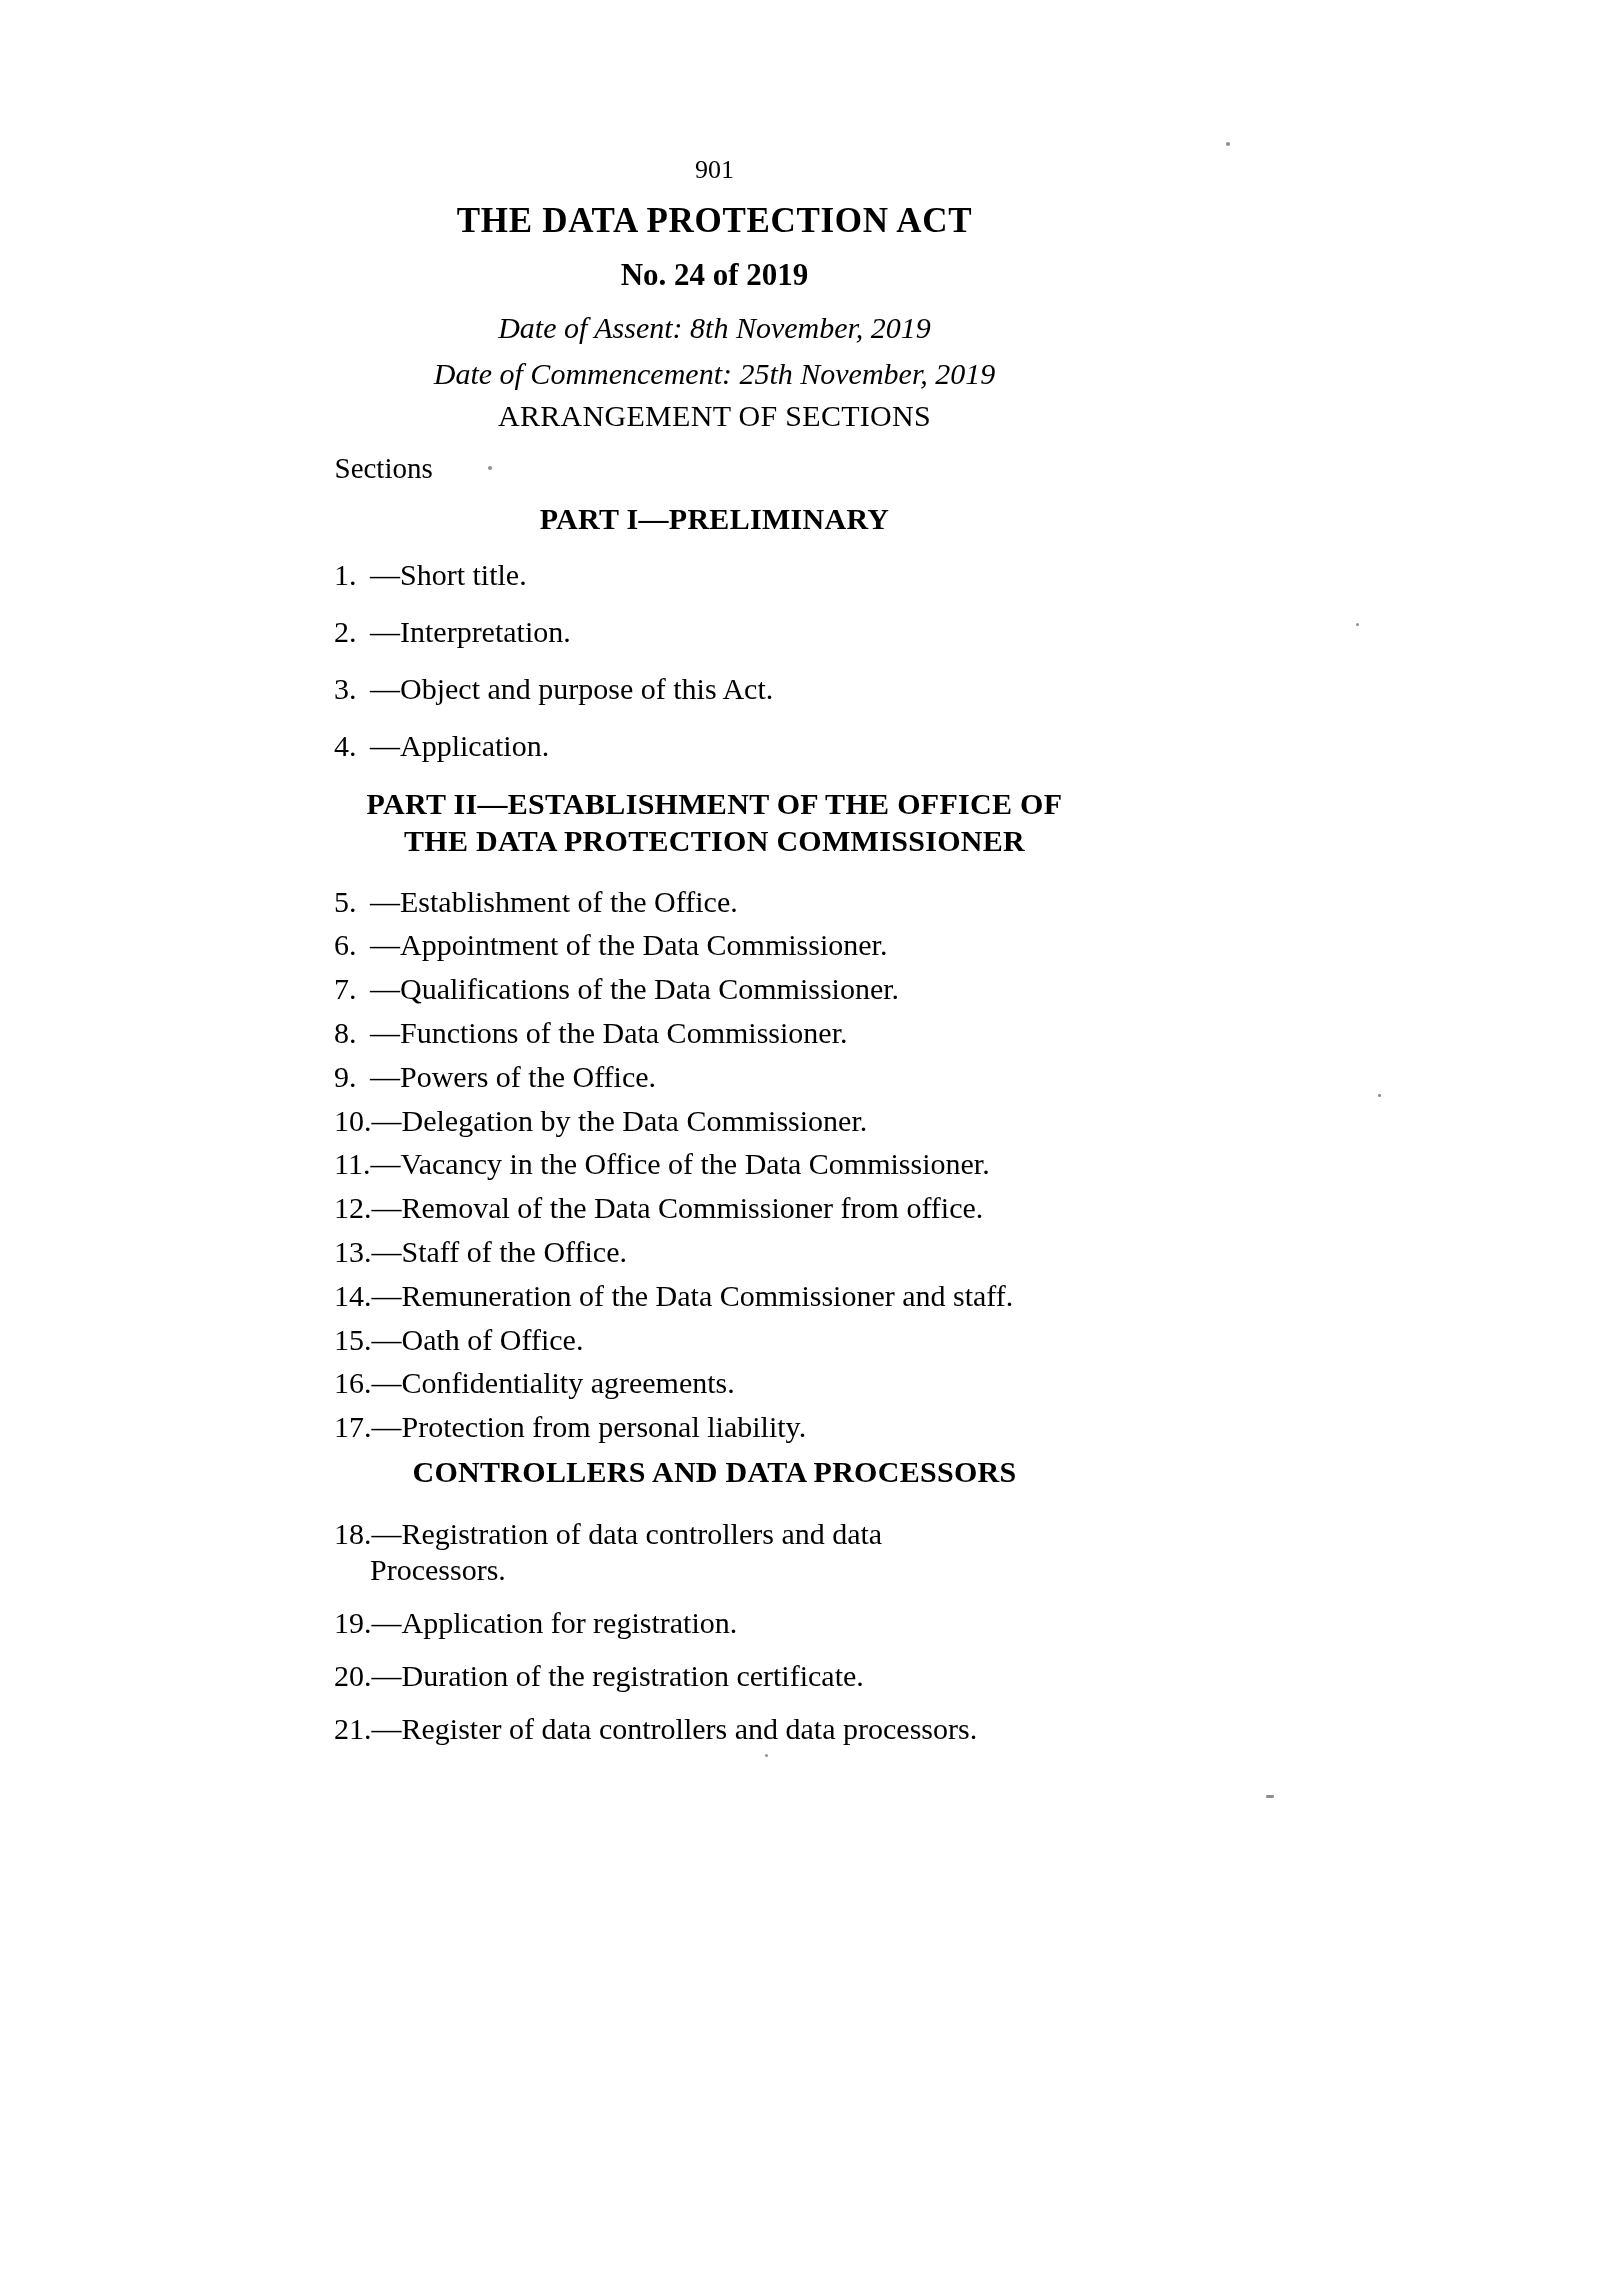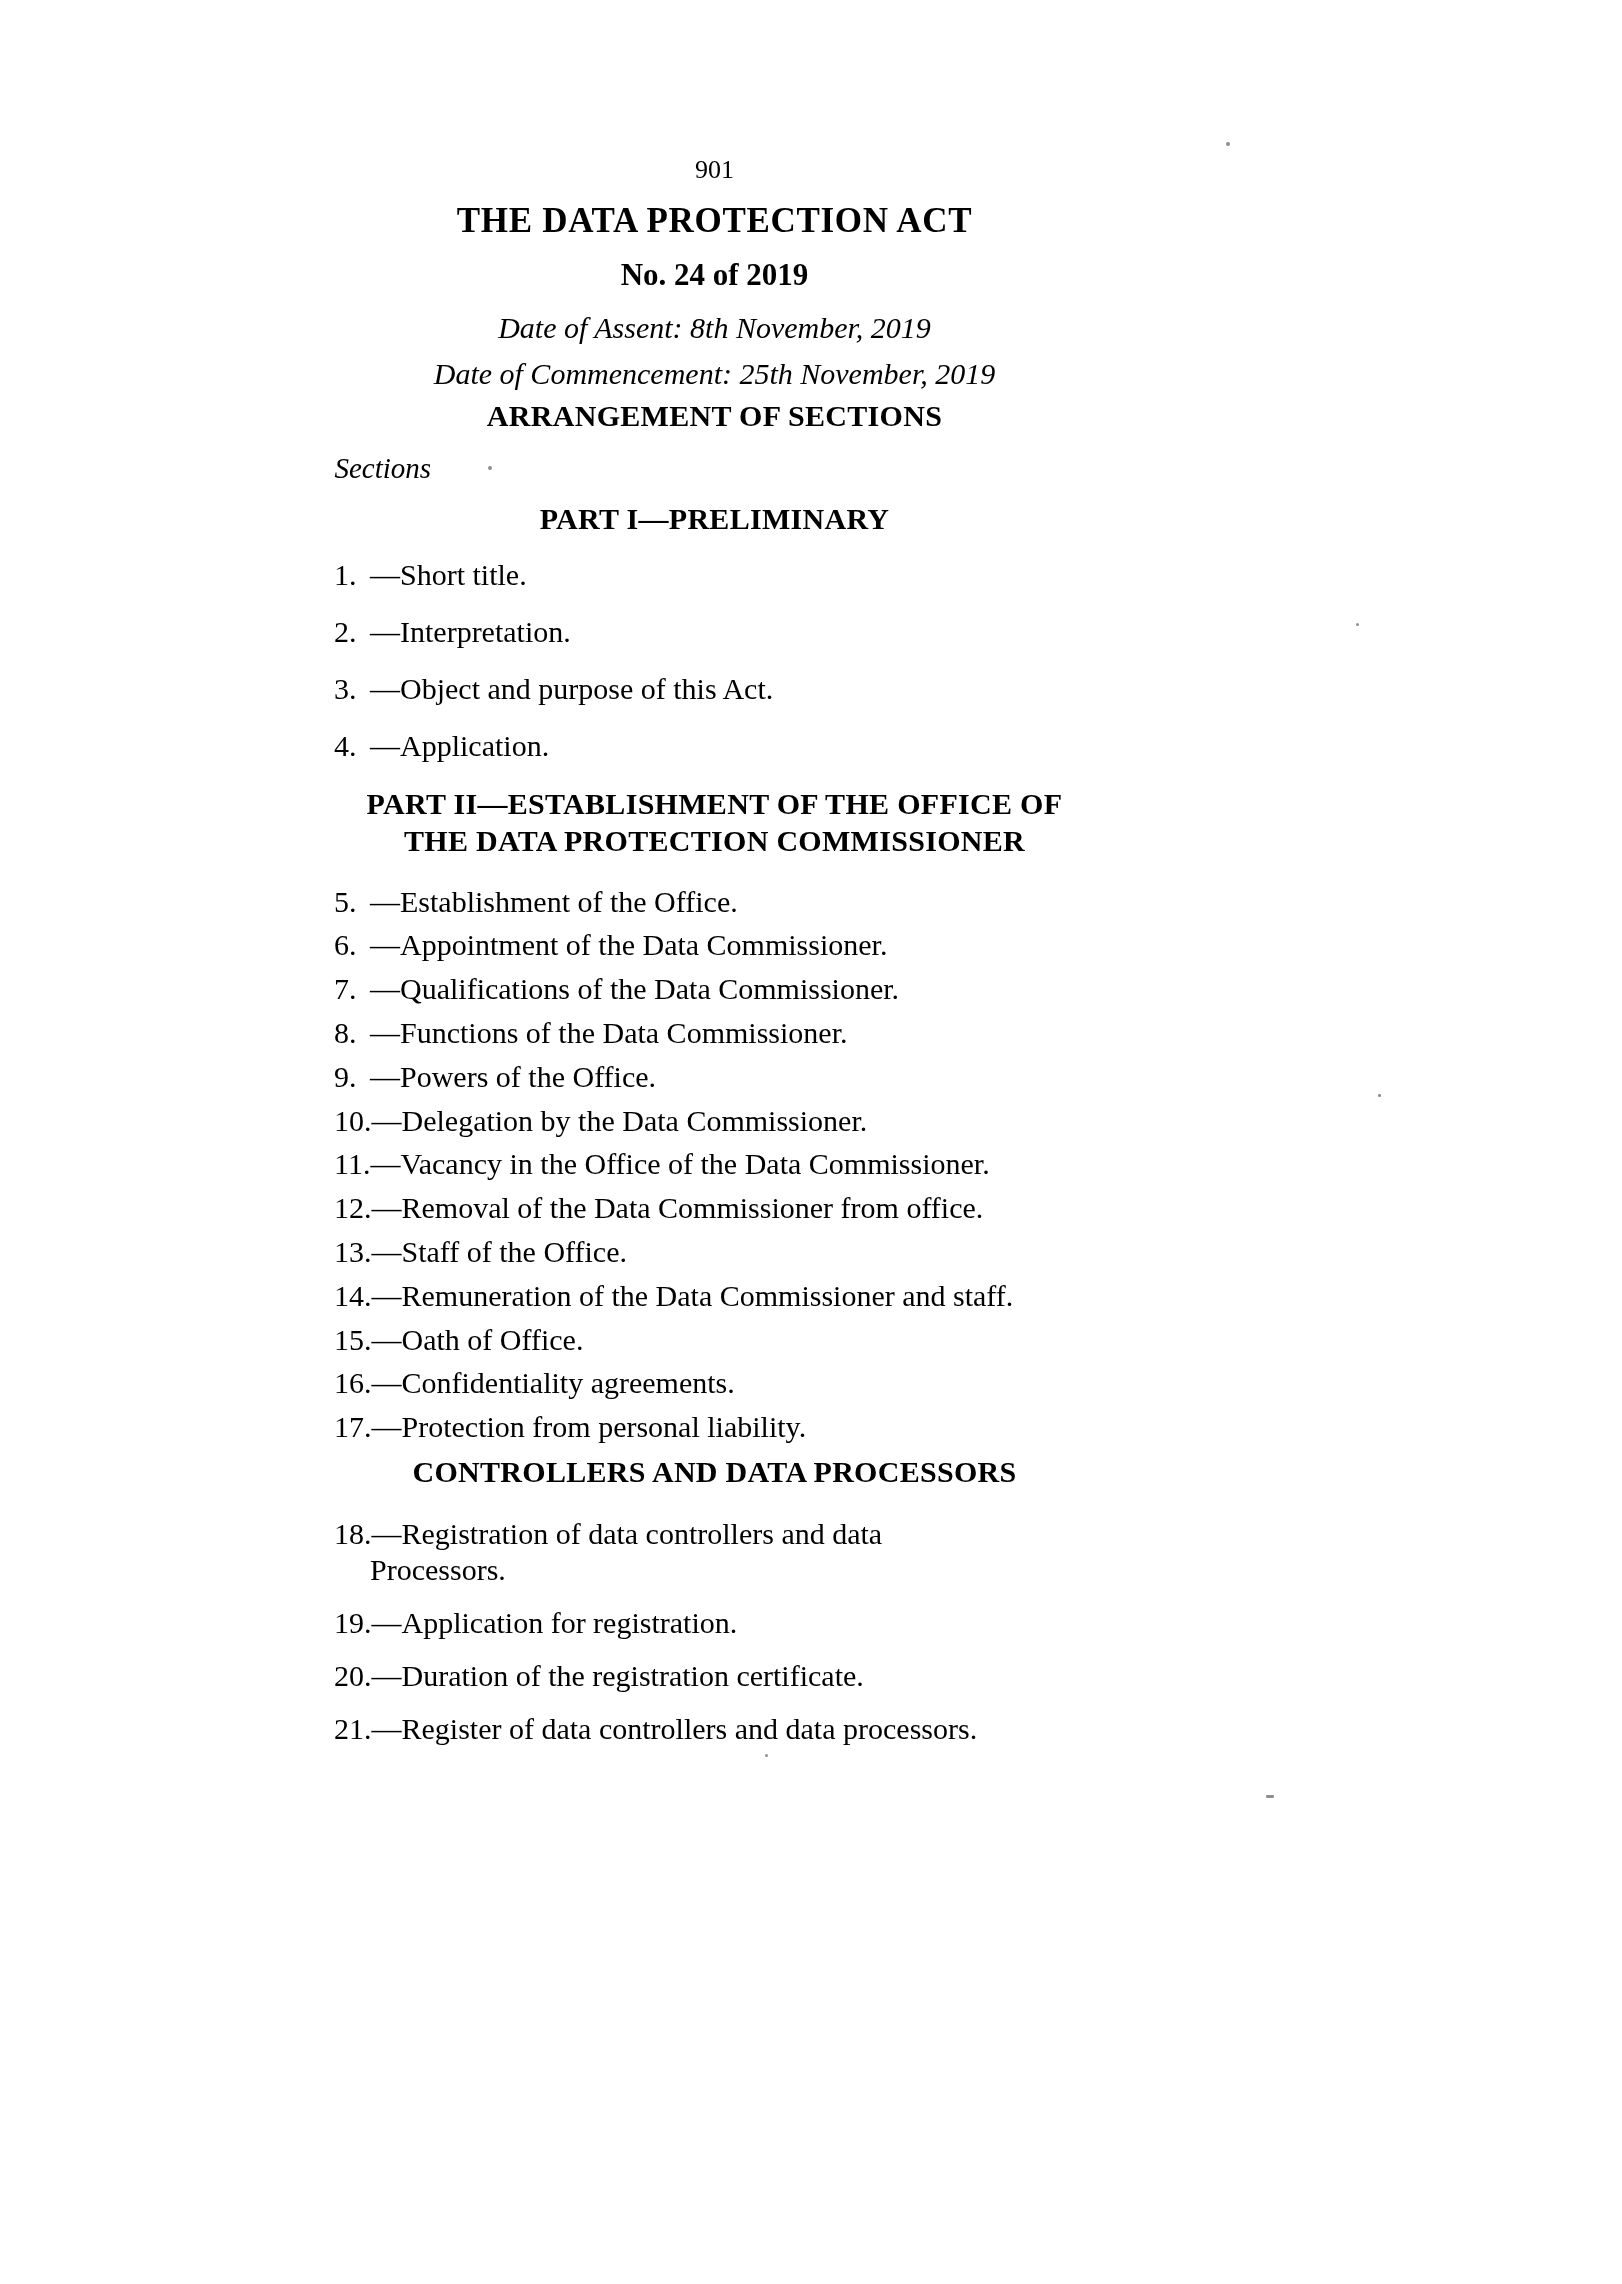--- a/index.html
+++ b/index.html
@@ -41,28 +41,27 @@
   }
   .date-line {
     font-size: 30px;
     font-style: italic;
     line-height: 37px;
     margin-bottom: 9px;
   }
   .date-line.second { margin-bottom: 5.2px; }
   .arrangement {
     font-size: 30px;
-    font-weight: bold;
+    font-weight: normal;
     line-height: 37px;
     letter-spacing: 0.3px;
     margin-bottom: 17px;
   }
   .sections-label {
     font-size: 29px;
-    font-style: italic;
     line-height: 34px;
     padding-left: 8.5px;
     margin-bottom: 14.4px;
   }
   .part-heading {
     font-size: 30px;
     font-weight: bold;
     line-height: 37px;
     letter-spacing: 0.3px;
     margin-bottom: 19.6px;

